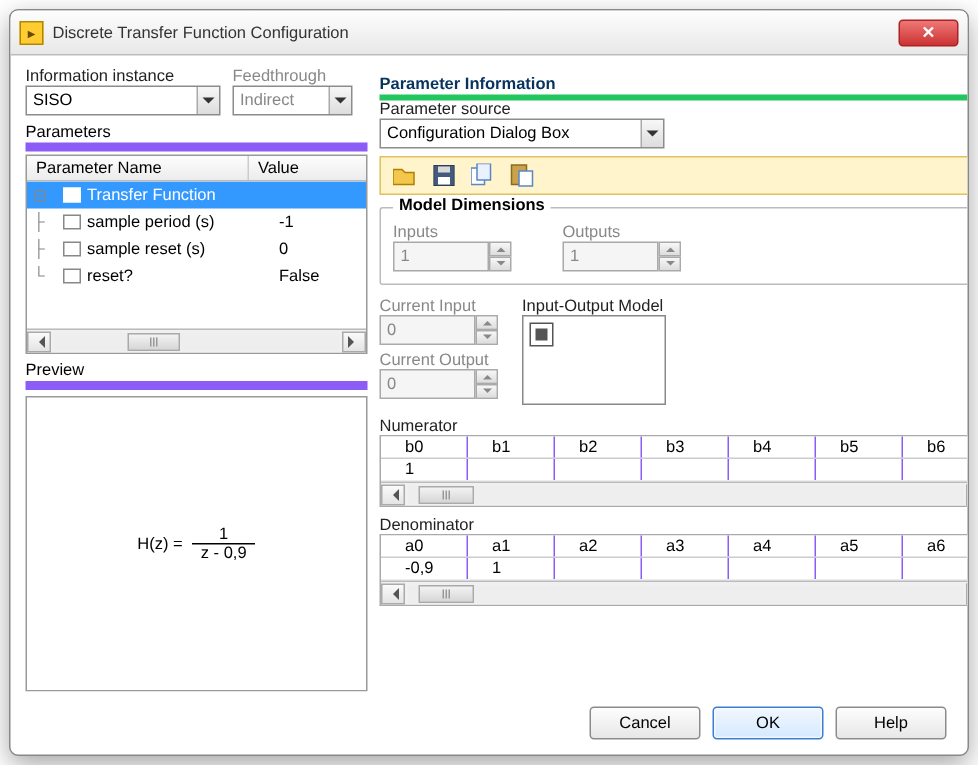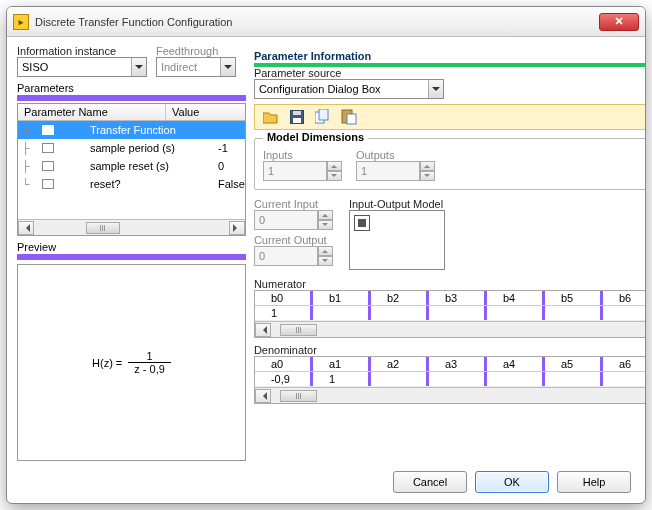--- a/index.html
+++ b/index.html
@@ -23,52 +23,52 @@
   .params-head { display:flex; background:linear-gradient(#fdfdfd,#ececec); border-bottom:1px solid #bbb; }
   .params-head div { padding:2px 6px; }
   .ph-name { width:148px; border-right:1px solid #ccc; }
   .ph-val { flex:1; }
   .params-body { flex:1; overflow:hidden; }
   .prow { display:flex; align-items:center; height:18px; padding-left:4px; }
   .prow.sel { background:#3399ff; color:#fff; }
   .prow .tree { width:20px; color:#888; display:inline-block; }
   .prow .glyph { width:12px; height:10px; border:1px solid #888; display:inline-block; margin-right:4px; background:#fff; }
   .prow.sel .glyph { border-color:#fff; }
-  .prow .pname { width:124px;margin-left:32px; }
+  .prow .pname { width:124px; }
   .prow .pval { flex:1; padding-left:4px; }
   .hscroll { height:16px; border-top:1px solid #bbb; background:#f0f0f0; display:flex; align-items:center; }
   .hscroll .arrow { width:16px; height:14px; border:1px solid #aaa; background:linear-gradient(#fafafa,#e4e4e4); display:flex; align-items:center; justify-content:center; }
   .hscroll .track { flex:1; margin:0 2px; height:12px; background:#eee; position:relative; }
   .hscroll .thumb { position:absolute; left:26%; width:18%; top:0; bottom:0; background:linear-gradient(#f3f3f3,#d6d6d6); border:1px solid #aaa; display:flex; align-items:center; justify-content:center; gap:1px; }
   .hscroll .thumb span { width:1px; height:6px; background:#999; display:inline-block;}
   .preview { border:1px solid #999; height:204px; background:#fff; display:flex; align-items:center; justify-content:center; margin-top:2px; }
   .formula { font-family: "Cambria Math","Times New Roman",serif; font-size:14px; display:flex; align-items:center; gap:6px; color:#000; }
   .frac { display:inline-flex; flex-direction:column; align-items:center; line-height:1.1; }
   .frac .top { padding:0 6px; }
   .frac .line { width:100%; border-top:1px solid #000; }
   .frac .bot { padding:0 6px; }
   .group { border:1px solid #bbb; border-radius:2px; padding:6px 8px 8px 8px; position:relative; margin-top:8px; }
   .group-title { position:absolute; top:-8px; left:8px; background:#fff; padding:0 4px; font-weight:bold; }
   .toolbar { background:#fff4cc; border:1px solid #e0c060; height:26px; display:flex; align-items:center; gap:10px; padding:0 8px; margin-top:5px; }
   .ticon { width:16px; height:16px; display:flex; align-items:center; justify-content:center; }
-  .flexcols { display:flex; gap:14px; margin-top:4px;}
+  .flexcols { display:flex; gap:34px; margin-top:4px;}
   .lbl2 { color:#888; }
   .spin { display:flex; align-items:center; }
   .spin input { width:64px; height:20px; border:1px solid #aaa; background:#f5f5f5; color:#888; padding:0 4px; }
   .spin .btns { display:flex; flex-direction:column; }
   .spin .btns div { width:15px; height:10px; border:1px solid #aaa; background:linear-gradient(#f7f7f7,#ddd); display:flex; align-items:center; justify-content:center; }
   .spin .btns div::after { content:""; border:3px solid transparent; }
   .spin .btns .up::after { border-bottom-color:#888; margin-bottom:2px;}
   .spin .btns .dn::after { border-top-color:#888; margin-top:2px;}
   .iobox { width:96px; height:60px; background:#fff; border:1px solid #888; display:flex; align-items:flex-start; justify-content:flex-start; padding:4px; }
   .iobox .cell { width:16px; height:16px; border:1px solid #555; background:#fff; display:flex; align-items:center; justify-content:center;}
   .iobox .cell .fill { width:8px; height:8px; background:#555; }
   .coef-table { border:1px solid #aaa; background:#fff; }
   .coef-head { display:flex; background:#fff; border-bottom:1px solid #ccc; }
-  .coef-head div, .coef-row div { width:46px; padding:1px 4px; border-right:3px solid #8b5cf6;margin-left:12px; }
+  .coef-head div, .coef-row div { width:46px; padding:1px 4px; border-right:1px solid #8b5cf6;margin-left:12px; }
   .coef-row { display:flex; border-bottom:1px solid #eee; }
   .footer { display:flex; justify-content:flex-end; gap:8px; padding:10px 14px; }
   .btn { min-width:74px; height:22px; border:1px solid #8c8c8c; border-radius:3px; background:linear-gradient(#fdfdfd,#e7e7e7); display:flex; align-items:center; justify-content:center; }
   .btn.primary { border:1px solid #3b7ecf; box-shadow: inset 0 0 0 1px rgba(255,255,255,.6); background:linear-gradient(#f0f7ff,#d6e9ff); }
   .subhead { font-weight:bold; color:#06335f; margin-bottom:0; }
   .triangle-l::after{content:"";border:4px solid transparent;border-right-color:#555;display:inline-block;}
   .triangle-r::after{content:"";border:4px solid transparent;border-left-color:#555;display:inline-block;}
   svg { display:block; }
 </style>
 </head>

